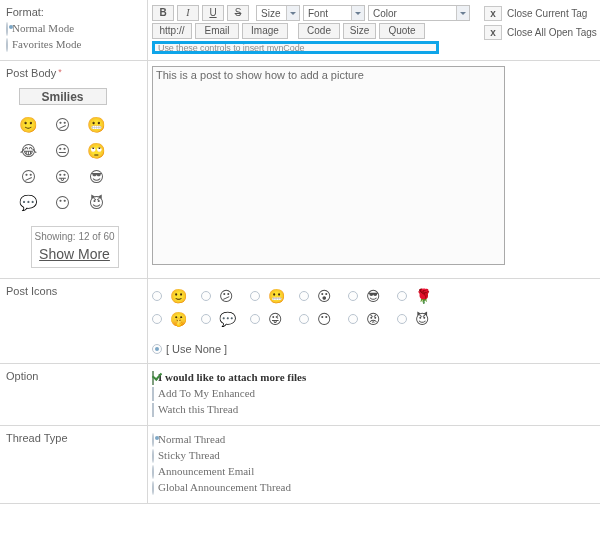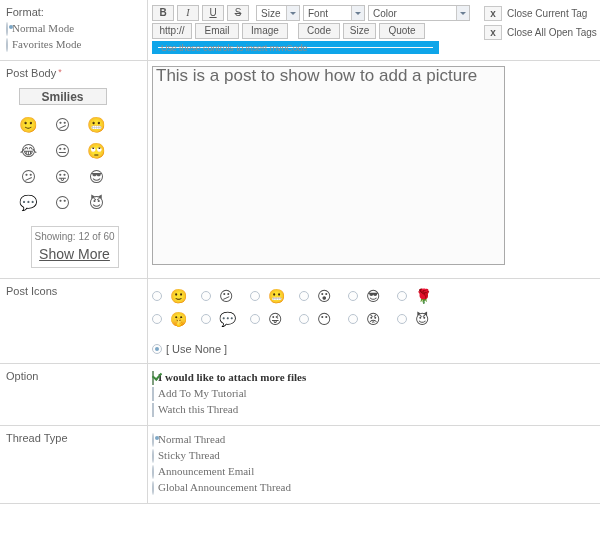--- a/index.html
+++ b/index.html
@@ -30,21 +30,21 @@
   
   .txt{
     box-sizing:border-box;width:347px;height:17px;
     border:1px solid #bcbcbc;background:#fbfbfb;
     font-family:"Liberation Sans",sans-serif;font-size:11px;color:#6a6a6a;
     padding:1px 3px;outline:none;
   }
   .ta{
     box-sizing:border-box;width:353px;height:199px;
     border:1px solid #a9a9a9;background:#fbfbfb;
-    font-family:"Liberation Sans",sans-serif;font-size:17px;color:#6a6a6a;
+    font-family:"Liberation Sans",sans-serif;font-size:11px;color:#6a6a6a;
     padding:2px 3px;resize:none;outline:none;line-height:13px;
   }
   .radio,.check{
     -webkit-appearance:none;appearance:none;
     width:10px;height:10px;margin:0 4px 0 0;padding:0;
     border:1px solid #b9c4cf;background:#fdfdfd;vertical-align:-1px;
     box-sizing:border-box;position:relative;
   }
   .radio{border-radius:50%;}
   .radio.on::after{
@@ -78,21 +78,21 @@
     box-sizing:border-box;height:16px;border:1px solid #c3c3c3;background:#fff;
     display:inline-flex;align-items:center;justify-content:space-between;
     font-size:10px;color:#555;padding:0 0 0 4px;cursor:pointer;
   }
   .sel .arw{
     width:12px;height:14px;background:#eef1f5;border-left:1px solid #c9c9c9;
     display:flex;align-items:center;justify-content:center;margin:0 0 0 3px;
   }
   .caret{width:0;height:0;border-left:3px solid transparent;border-right:3px solid transparent;border-top:3px solid #6b7f94;}
   .hint{
-    box-sizing:border-box;width:287px;height:13px;border:6px solid #0ea5e9;background:#f8f8f8;
+    box-sizing:border-box;width:287px;height:13px;border:3px solid #0ea5e9;background:#f8f8f8;
     font-size:9px;color:#8d8d8d;display:flex;align-items:center;padding:0 3px;letter-spacing:-.1px;
   }
   .closewrap{display:flex;flex-direction:column;gap:4px;margin-left:14px;padding-top:1px;}
   .closerow{display:flex;align-items:center;gap:5px;white-space:nowrap;}
   .xbtn{
     width:16px;height:13px;border:1px solid #c8c8c8;background:#f6f6f6;
     color:#e06060;font-size:9px;font-weight:bold;
     display:flex;align-items:center;justify-content:center;cursor:pointer;line-height:1;
   }
   .closerow span{font-size:10px;color:#595959;}
@@ -309,21 +309,21 @@
 
       <tr>
         <td class="lbl">
           <span>Option</span>
         </td>
         <td class="fld" style="padding-top:6px;padding-bottom:7px">
           <div class="rowline strong">
             <span class="check on"></span><label>I would like to attach more files</label>
           </div>
           <div class="rowline">
-            <span class="check"></span><label>Add To My Tutorial</label>
+            <span class="check"></span><label>Add To My Enhanced</label>
           </div>
           <div class="rowline">
             <span class="check"></span><label>Watch this Thread</label>
           </div>
         </td>
       </tr>
 
       <tr>
         <td class="lbl">
           <span>Thread Type</span>

